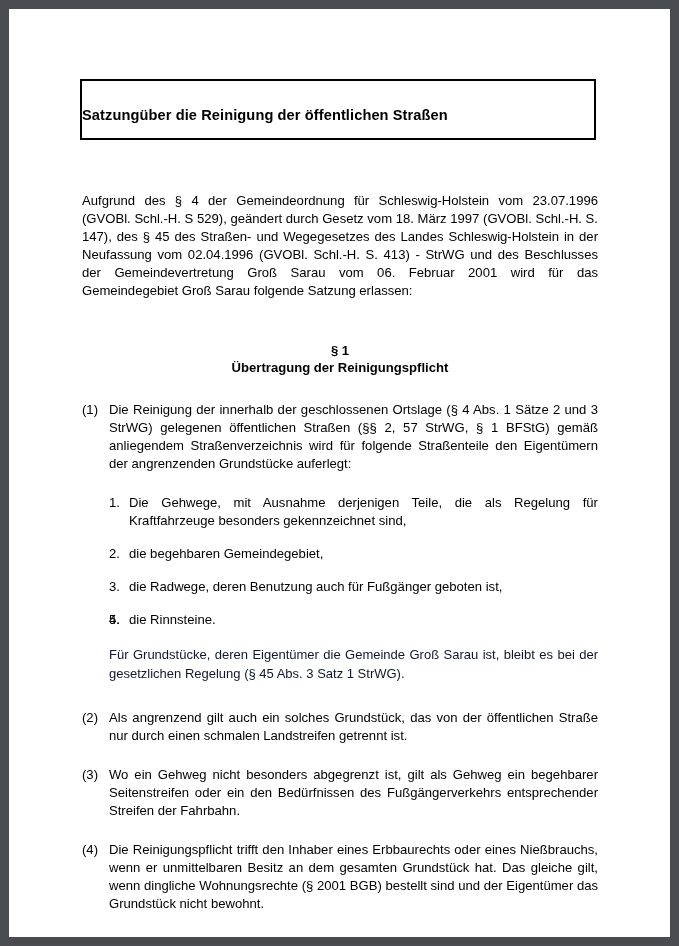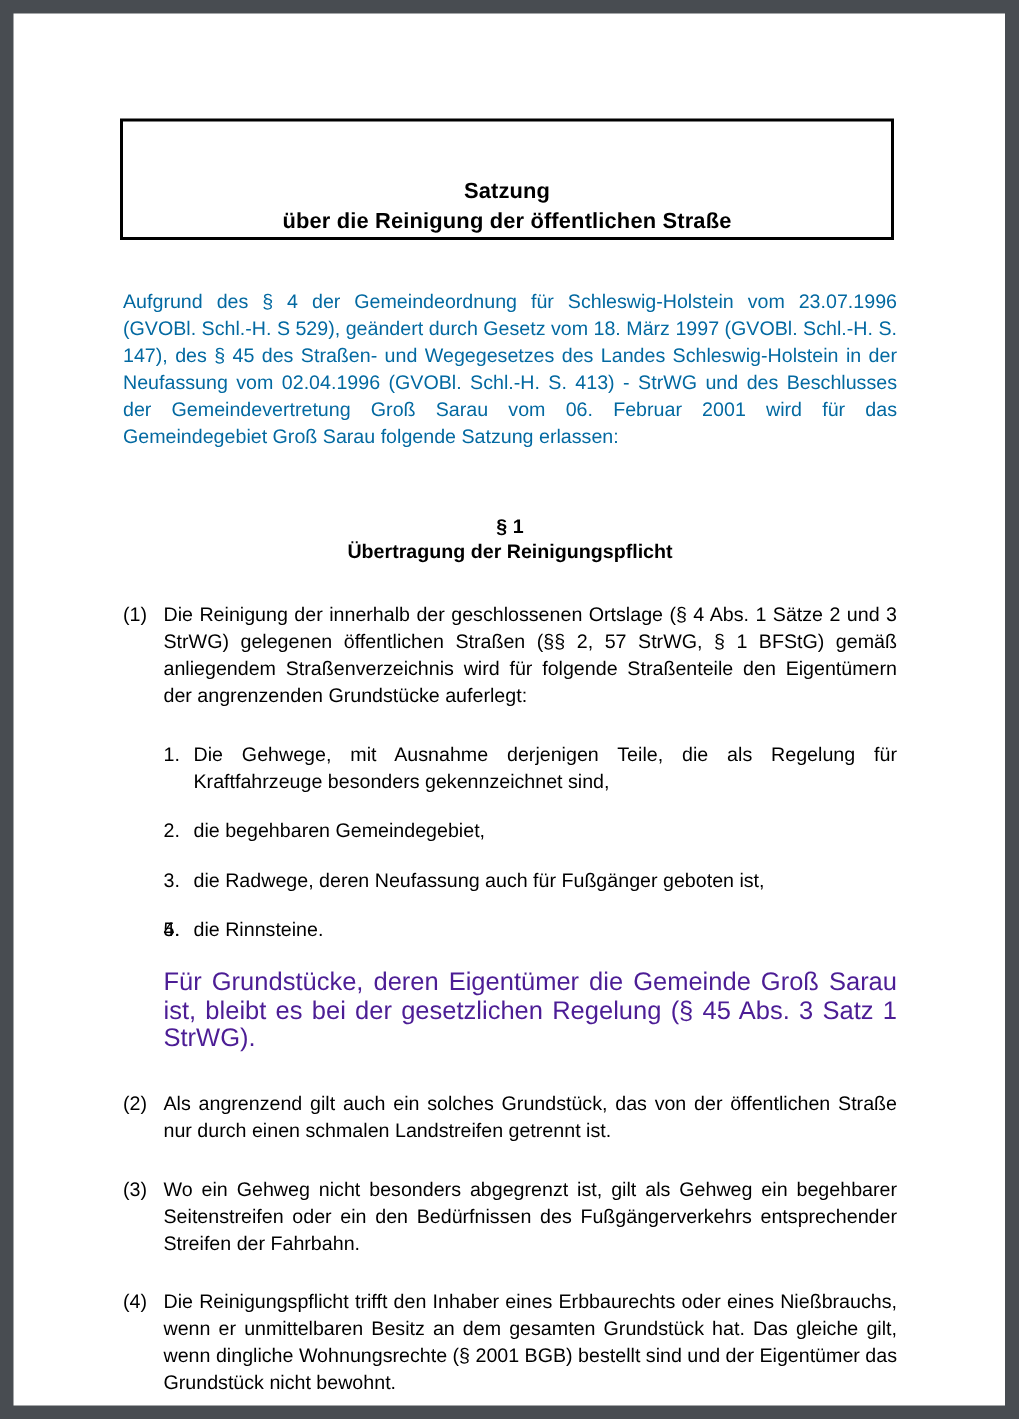--- a/index.html
+++ b/index.html
@@ -33,27 +33,27 @@
     box-sizing: border-box;
     overflow: hidden;
   }
 
   
   .title-box {
     position: absolute;
     left: 71px;
     top: 70px;
     width: 516px;
-    height: 81px;
+    height: 61px;
     border: 2px solid #000000;
     box-sizing: border-box;
     display: flex;
-    flex-direction: column;
+    flex-direction: row;
     align-items: center;
-    justify-content: flex-end;
+    justify-content: flex-start;
     padding-top: 13px;
   }
   .title-line {
     font-size: 14.6px;
     font-weight: bold;
     color: #000000;
     line-height: 19.5px;
     letter-spacing: 0.1px;
     text-align: center;
     white-space: nowrap;
@@ -63,21 +63,21 @@
   .content {
     position: absolute;
     left: 73px;
     top: 183px;
     width: 516px;
   }
 
   .para {
     font-size: 13.1px;
     line-height: 18.1px;
-    color: #0369a1;
+    color: #000000;
     text-align: justify;
     text-justify: inter-word;
     margin: 0;
     hyphens: manual;
   }
 
   .intro {
     margin-bottom: 0;
   }
 
@@ -129,38 +129,38 @@
   }
   .sublist li .num {
     position: absolute;
     left: 0;
     top: 0;
     white-space: nowrap;
   }
 
   .closing-note {
     margin-left: 27px;
-    font-size: 17px;
-    line-height: 18.1px;
-    color: #4c1d95;
+    font-size: 13px;
+    line-height: 18.1px;
+    color: #0f172a;
     text-align: justify;
   }
   .gap-md { height: 17px; }
   .gap-lg { height: 21px; }
   .gap-xl { height: 26px; }
 </style>
 </head>
 <body>
 
 <div id="viewer">
   <div id="page">
 
     <div class="title-box">
       <div class="title-line">Satzung</div>
-      <div class="title-line">über die Reinigung der öffentlichen Straße</div>
+      <div class="title-line">über die Reinigung der öffentlichen Straßen</div>
     </div>
 
     <div class="content">
 
       <p class="para intro">Aufgrund des § 4 der Gemeindeordnung für Schleswig-Holstein vom 23.07.1996 (GVOBl. Schl.-H. S 529), geändert durch Gesetz vom 18. März 1997 (GVOBl. Schl.-H. S. 147), des § 45 des Straßen- und Wegegesetzes des Landes Schleswig-Holstein in der Neufassung vom 02.04.1996 (GVOBl. Schl.-H. S. 413) - StrWG und des Beschlusses der Gemeindevertretung Groß Sarau vom 06. Februar 2001 wird für das Gemeindegebiet Groß Sarau folgende Satzung erlassen:</p>
 
       <div class="sec-spacer-top"></div>
 
       <div class="section-head">§ 1</div>
       <div class="section-head">Übertragung der Reinigungspflicht</div>
@@ -178,21 +178,21 @@
         <li>
           <span class="num">1.</span>
           <span>Die Gehwege, mit Ausnahme derjenigen Teile, die als Regelung für Kraftfahrzeuge besonders gekennzeichnet sind,</span>
         </li>
         <li style="margin-top:15px">
           <span class="num">2.</span>
           <span>die begehbaren Gemeindegebiet,</span>
         </li>
         <li style="margin-top:15px">
           <span class="num">3.</span>
-          <span>die Radwege, deren Neufassung auch für Fußgänger geboten ist,</span>
+          <span>die Radwege, deren Benutzung auch für Fußgänger geboten ist,</span>
         </li>
         <li style="margin-top:15px">
           <span class="num">4.</span>
         </li>
         <li style="margin-top:15px">
           <span class="num">5.</span>
           <span>die Rinnsteine.</span>
         </li>
       </ul>
 

